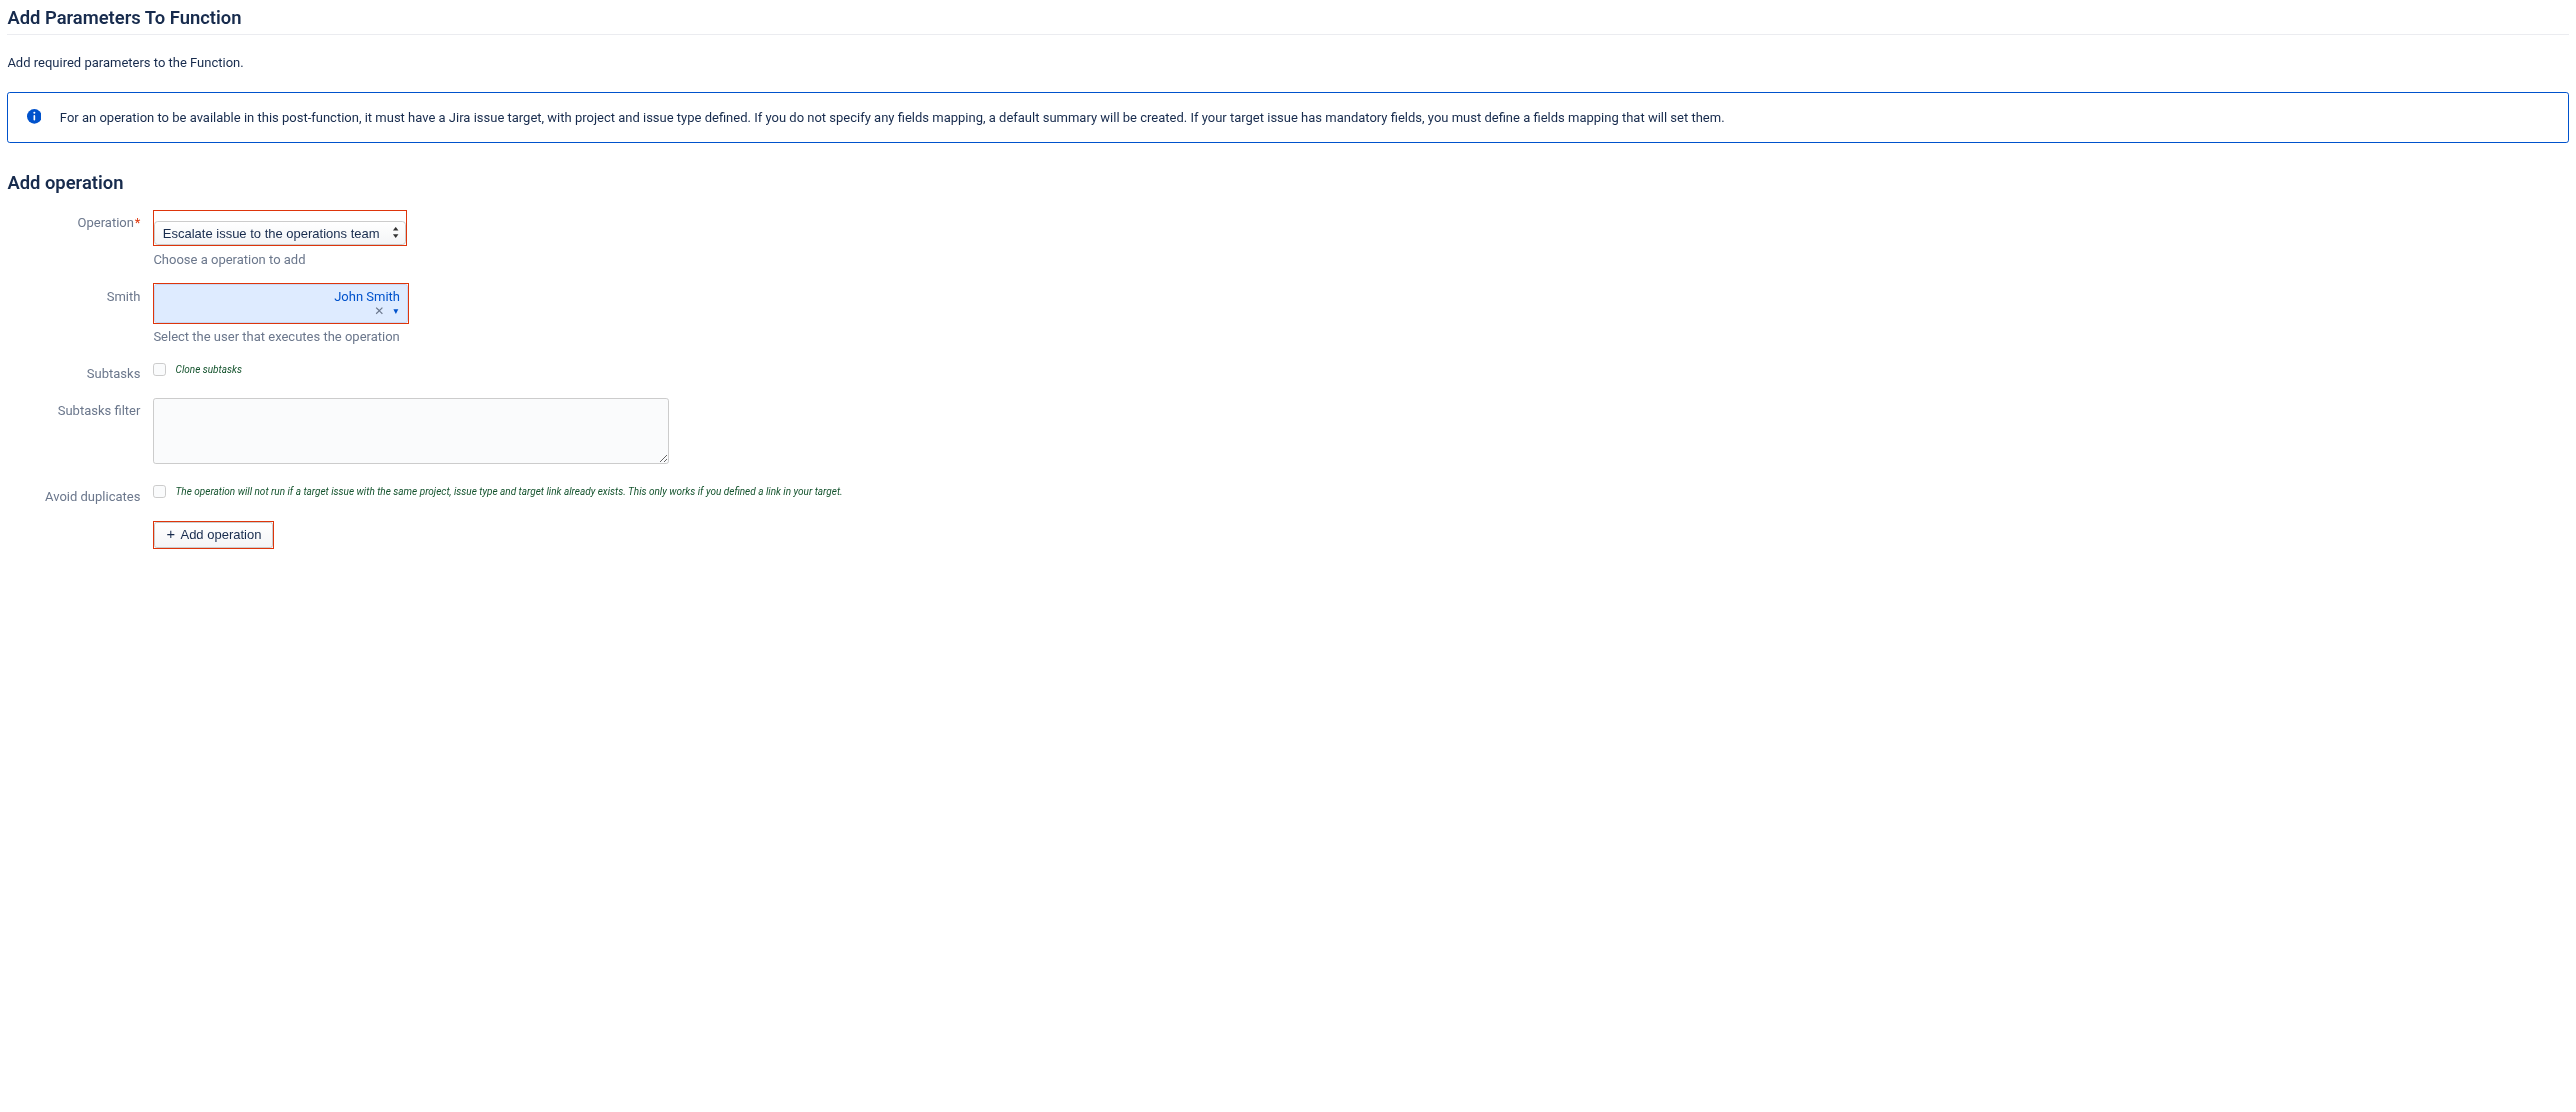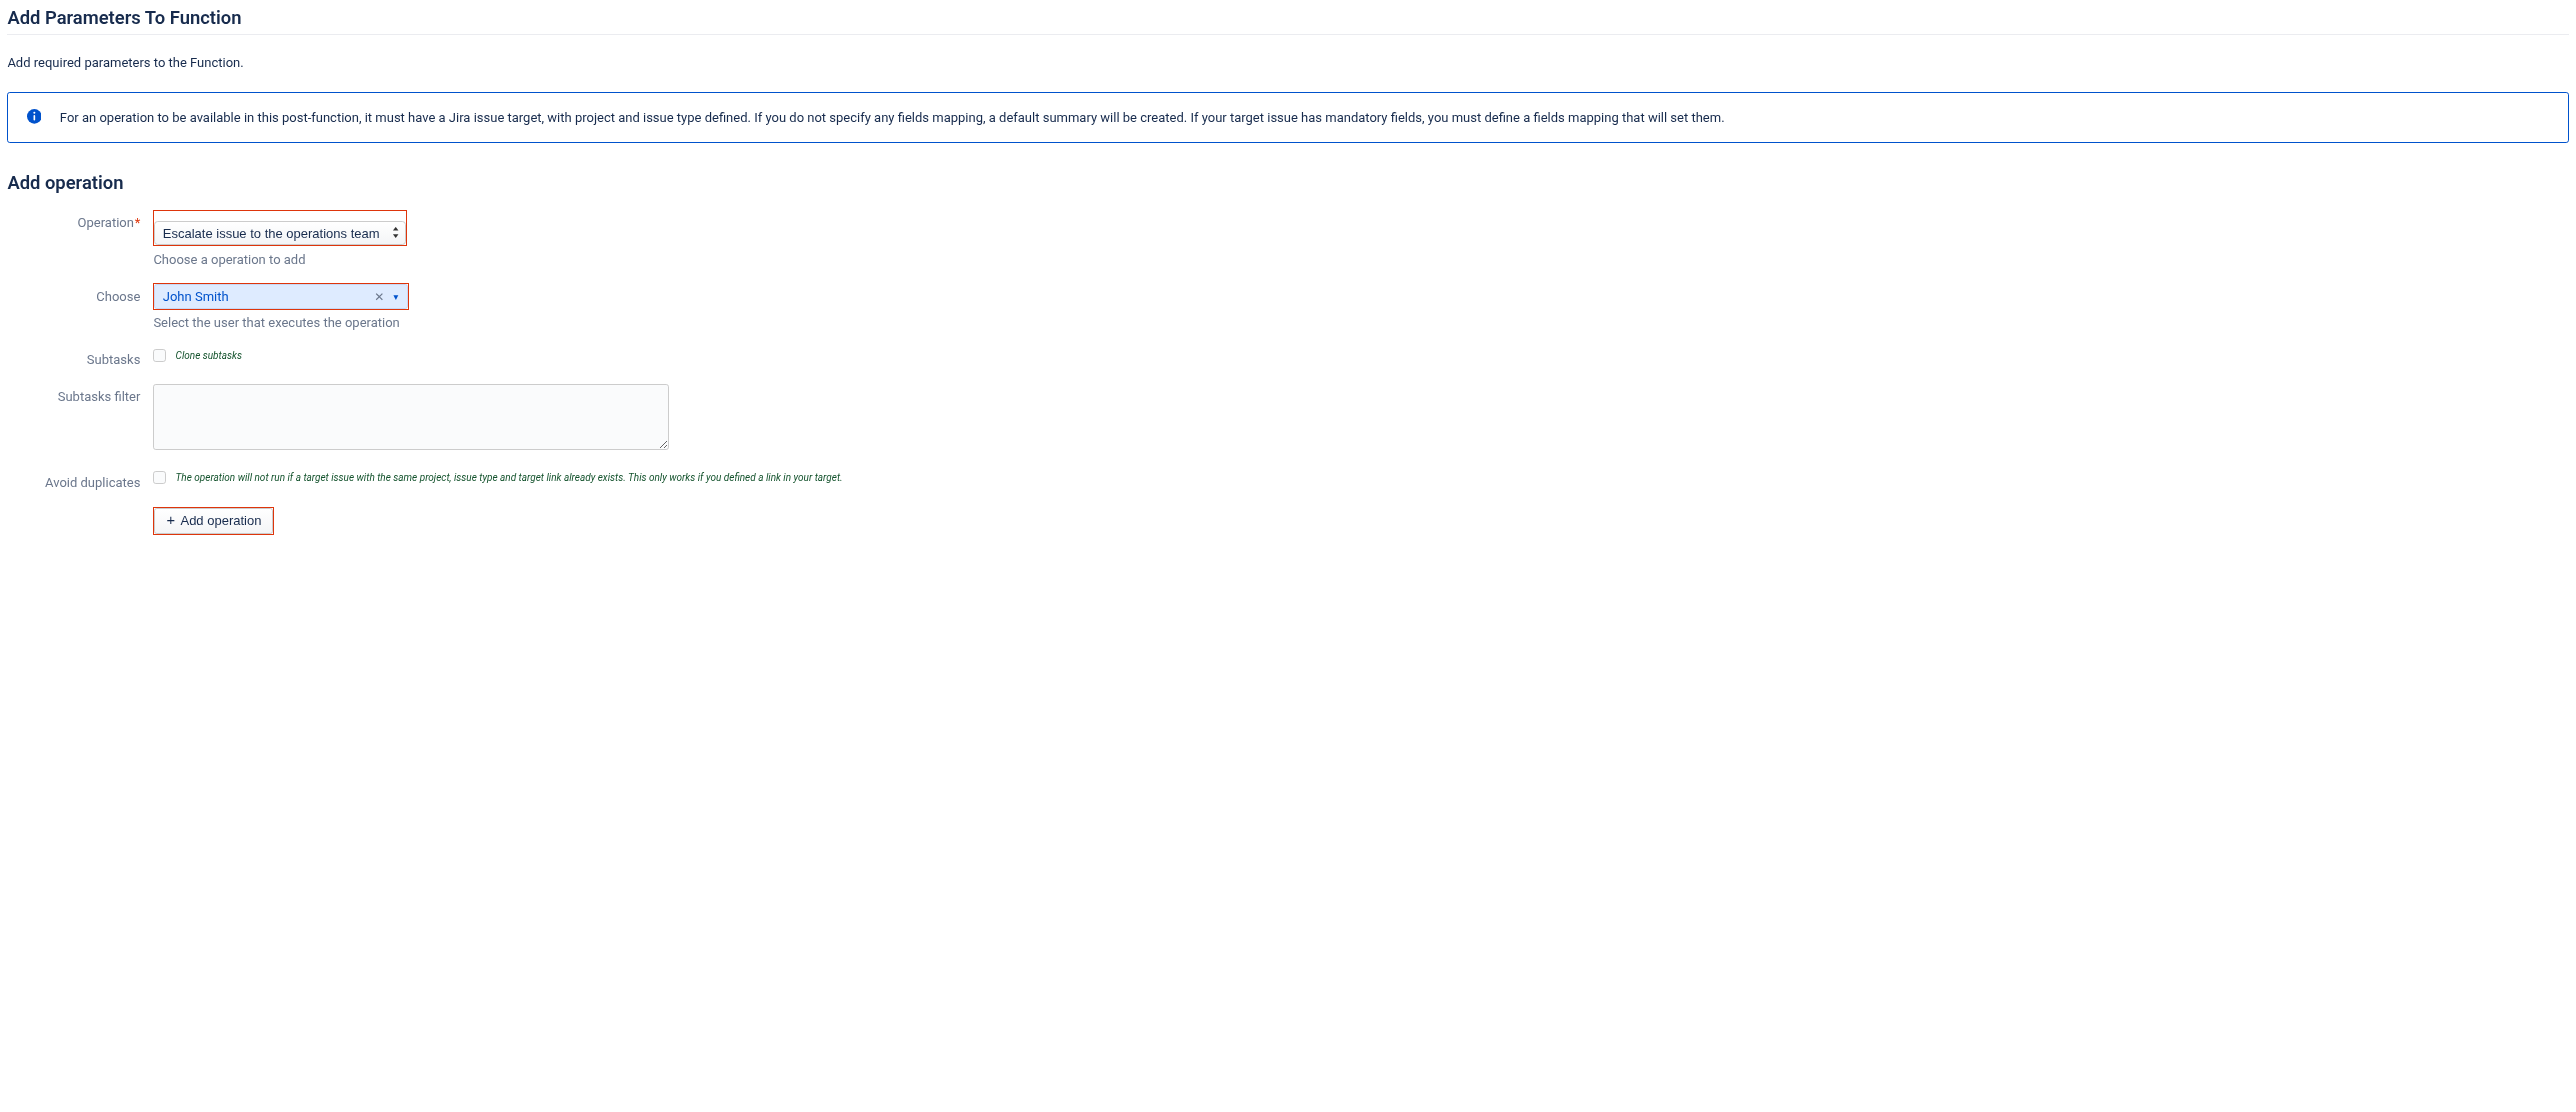--- a/index.html
+++ b/index.html
@@ -118,20 +118,21 @@
     width: 254px;
     background: #DEEBFF;
     border: 0.9px solid #c7d8f5;
     border-radius: 2.8px;
     padding: 3.7px 7.4px;
     display: flex;
     align-items: flex-end;
     justify-content: space-between;
     color: #0052CC;
     font-size: 13px;
+    flex-direction: column;
   }
   .token-field .actions {
     display: flex;
     align-items: center;
     gap: 7.4px;
     color: #6b778c;
   }
   .token-field .clear {
     cursor: pointer;
     font-size: 12px;
@@ -226,21 +227,21 @@
               <path d="M4 12 L1 8 H7 Z" fill="#333"></path>
             </svg>
         </span>
       </span>
     </span>
     <div class="helper">Choose a operation to add</div>
   </div>
 </div>
 
 <div class="form-row">
-  <div class="form-label-col">Choose</div>
+  <div class="form-label-col">Smith</div>
   <div class="form-control-col">
     <span class="highlight-box">
       <div class="token-field">
         <span>John Smith</span>
         <span class="actions">
           <span class="clear">✕</span>
           <span class="caret">▼</span>
         </span>
       </div>
     </span>

